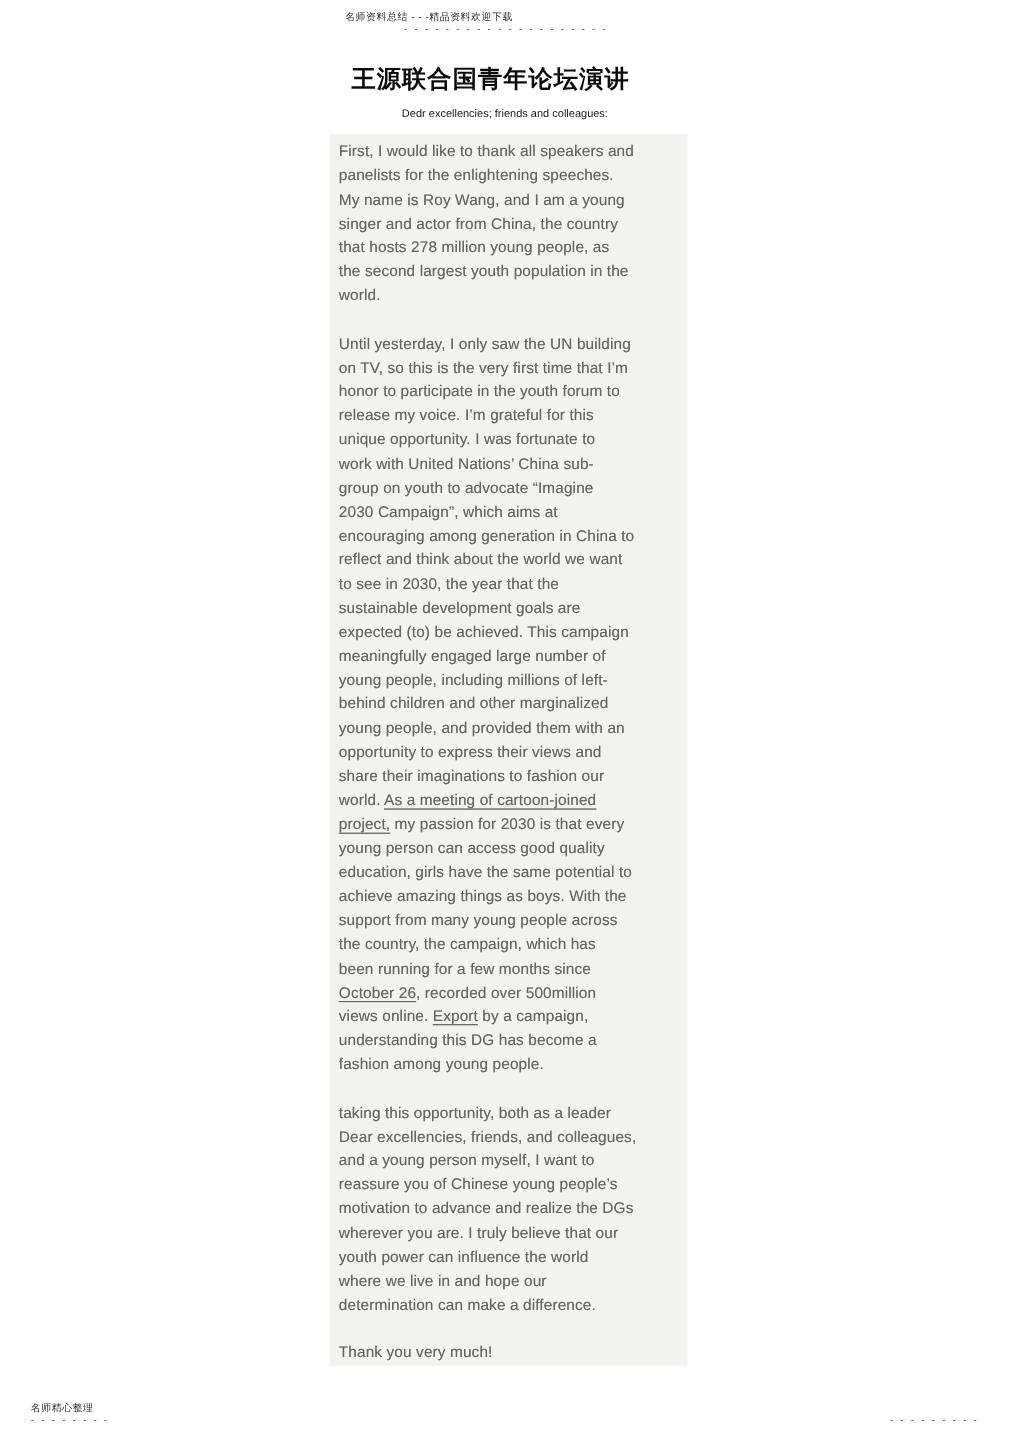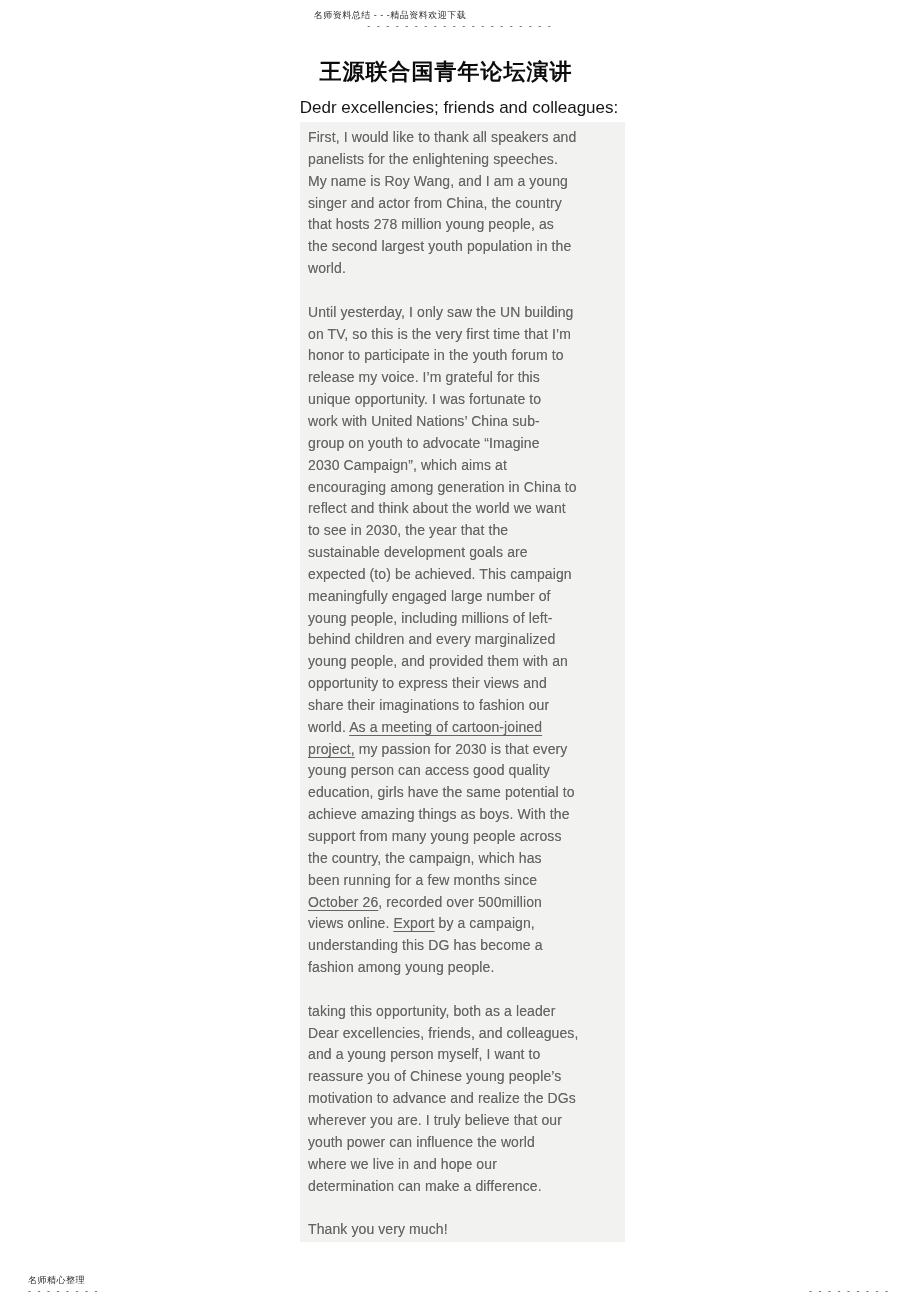--- a/index.html
+++ b/index.html
@@ -20,21 +20,21 @@
     letter-spacing: 2px; line-height: 9px;
   }
   .header-dots { position: absolute; top: 22px; left: 0; width: 920px; }
   .doc-title {
     position: absolute; top: 57px; left: 0; width: 892px;
     text-align: center; font-size: 22px; color: #0c0c0c;
     font-weight: 700; letter-spacing: 1px;
   }
   .doc-subtitle {
     position: absolute; top: 98px; left: 0; width: 918px;
-    text-align: center; font-size: 17px; color: #161616;
+    text-align: center; font-size: 10px; color: #161616;
   }
   .note-image {
     position: absolute; left: 300px; top: 122px;
     width: 325px; height: 1120px;
     background: #f2f2f0;
     box-sizing: border-box;
     padding: 5px 2px 6px 8px;
     color: #646464;
     font-size: 14px;
     line-height: 21.85px;
@@ -91,21 +91,21 @@
         <div class="line"><span>work with United Nations’ China sub-</span></div>
         <div class="line"><span>group on youth to advocate “Imagine</span></div>
         <div class="line"><span>2030 Campaign”, which aims at</span></div>
         <div class="line"><span>encouraging among generation in China to</span></div>
         <div class="line"><span>reflect and think about the world we want</span></div>
         <div class="line"><span>to see in 2030, the year that the</span></div>
         <div class="line"><span>sustainable development goals are</span></div>
         <div class="line"><span>expected (to) be achieved. This campaign</span></div>
         <div class="line"><span>meaningfully engaged large number of</span></div>
         <div class="line"><span>young people, including millions of left-</span></div>
-        <div class="line"><span>behind children and every marginalized</span></div>
+        <div class="line"><span>behind children and other marginalized</span></div>
         <div class="line"><span>young people, and provided them with an</span></div>
         <div class="line"><span>opportunity to express their views and</span></div>
         <div class="line"><span>share their imaginations to fashion our</span></div>
         <div class="line"><span>world. </span><span class="u">As a meeting of cartoon-joined</span></div>
         <div class="line"><span class="u">project,</span><span> my passion for 2030 is that every</span></div>
         <div class="line"><span>young person can access good quality</span></div>
         <div class="line"><span>education, girls have the same potential to</span></div>
         <div class="line"><span>achieve amazing things as boys. With the</span></div>
         <div class="line"><span>support from many young people across</span></div>
         <div class="line"><span>the country, the campaign, which has</span></div>

